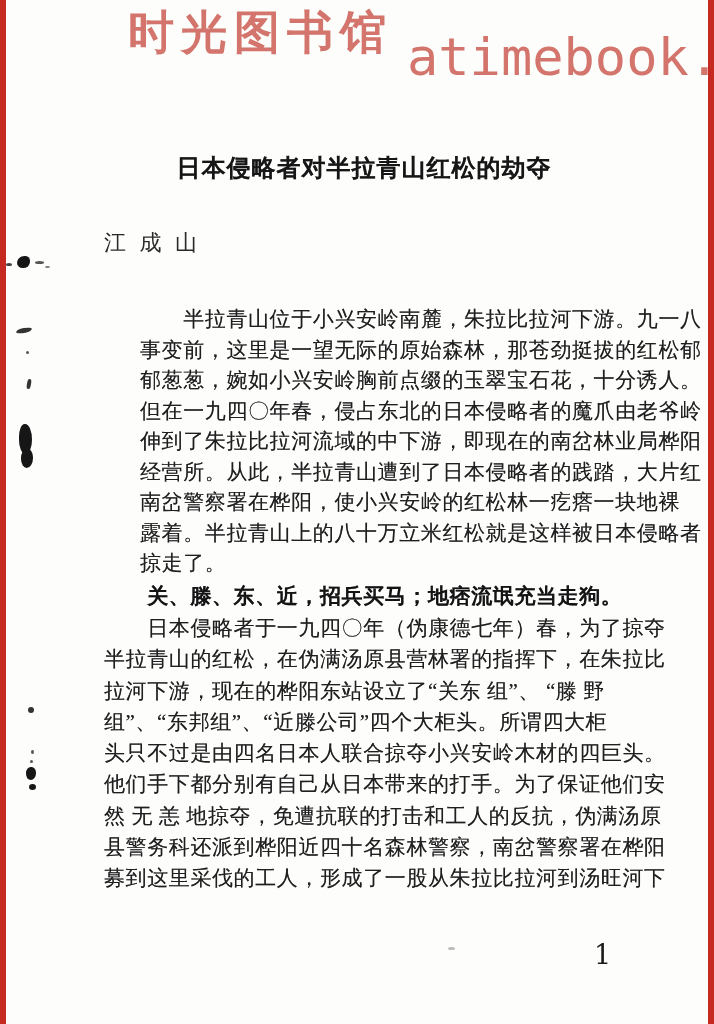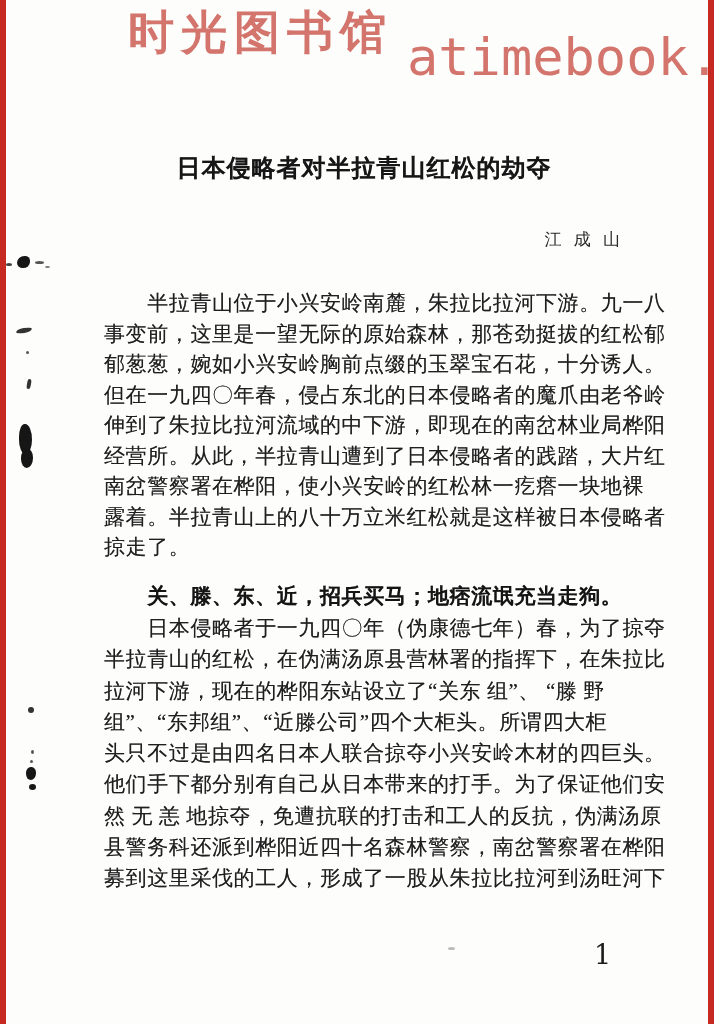--- a/index.html
+++ b/index.html
@@ -11,23 +11,23 @@
   .edge-bar.left{left:0;}
   .edge-bar.right{right:0;}
 
   
   .watermark{position:absolute;top:6px;left:128px;white-space:nowrap;display:flex;align-items:flex-start;opacity:.92;}
   .wm-cn{font-family:"DejaVu Sans","Liberation Sans",sans-serif;font-weight:bold;font-size:46px;letter-spacing:7px;line-height:52px;}
   .wm-latin{font-family:"DejaVu Sans Mono","Liberation Mono",monospace;font-size:52px;line-height:52px;margin-left:14px;position:relative;top:3px;margin-top:22px;}
 
   
   .title{position:absolute;top:152px;left:104px;width:520px;text-align:center;font-size:24px;font-weight:bold;color:#161616;letter-spacing:1px;white-space:nowrap;text-shadow:0 0 .5px rgba(0,0,0,.6);}
-  .author{position:absolute;top:228px;left:104px;width:520px;text-align:right;font-size:17px;color:#2a2a2a;letter-spacing:4px;}
+  .author{position:absolute;top:228px;left:104px;width:520px;text-align:left;font-size:22px;color:#2a2a2a;letter-spacing:4px;}
   .bodytext{position:absolute;left:104px;width:540px;color:#1f1f1f;font-size:21px;letter-spacing:.6px;text-shadow:0 0 .4px rgba(0,0,0,.5);}
-  .p1{top:288px;line-height:30.5px;}
+  .p1{top:304px;line-height:30.5px;margin-left:36px;}
   .subhead{top:581px;line-height:30.5px;font-weight:bold;color:#141414;}
   .p2{top:613px;line-height:31.3px;}
   .tline{white-space:nowrap;}
 
   .page-number{position:absolute;left:594px;top:939px;font-size:27px;color:#1c1c1c;font-family:"DejaVu Serif","Liberation Serif",serif;}
 
   
   .speck{position:absolute;background:#161616;}
 </style>
 </head>

